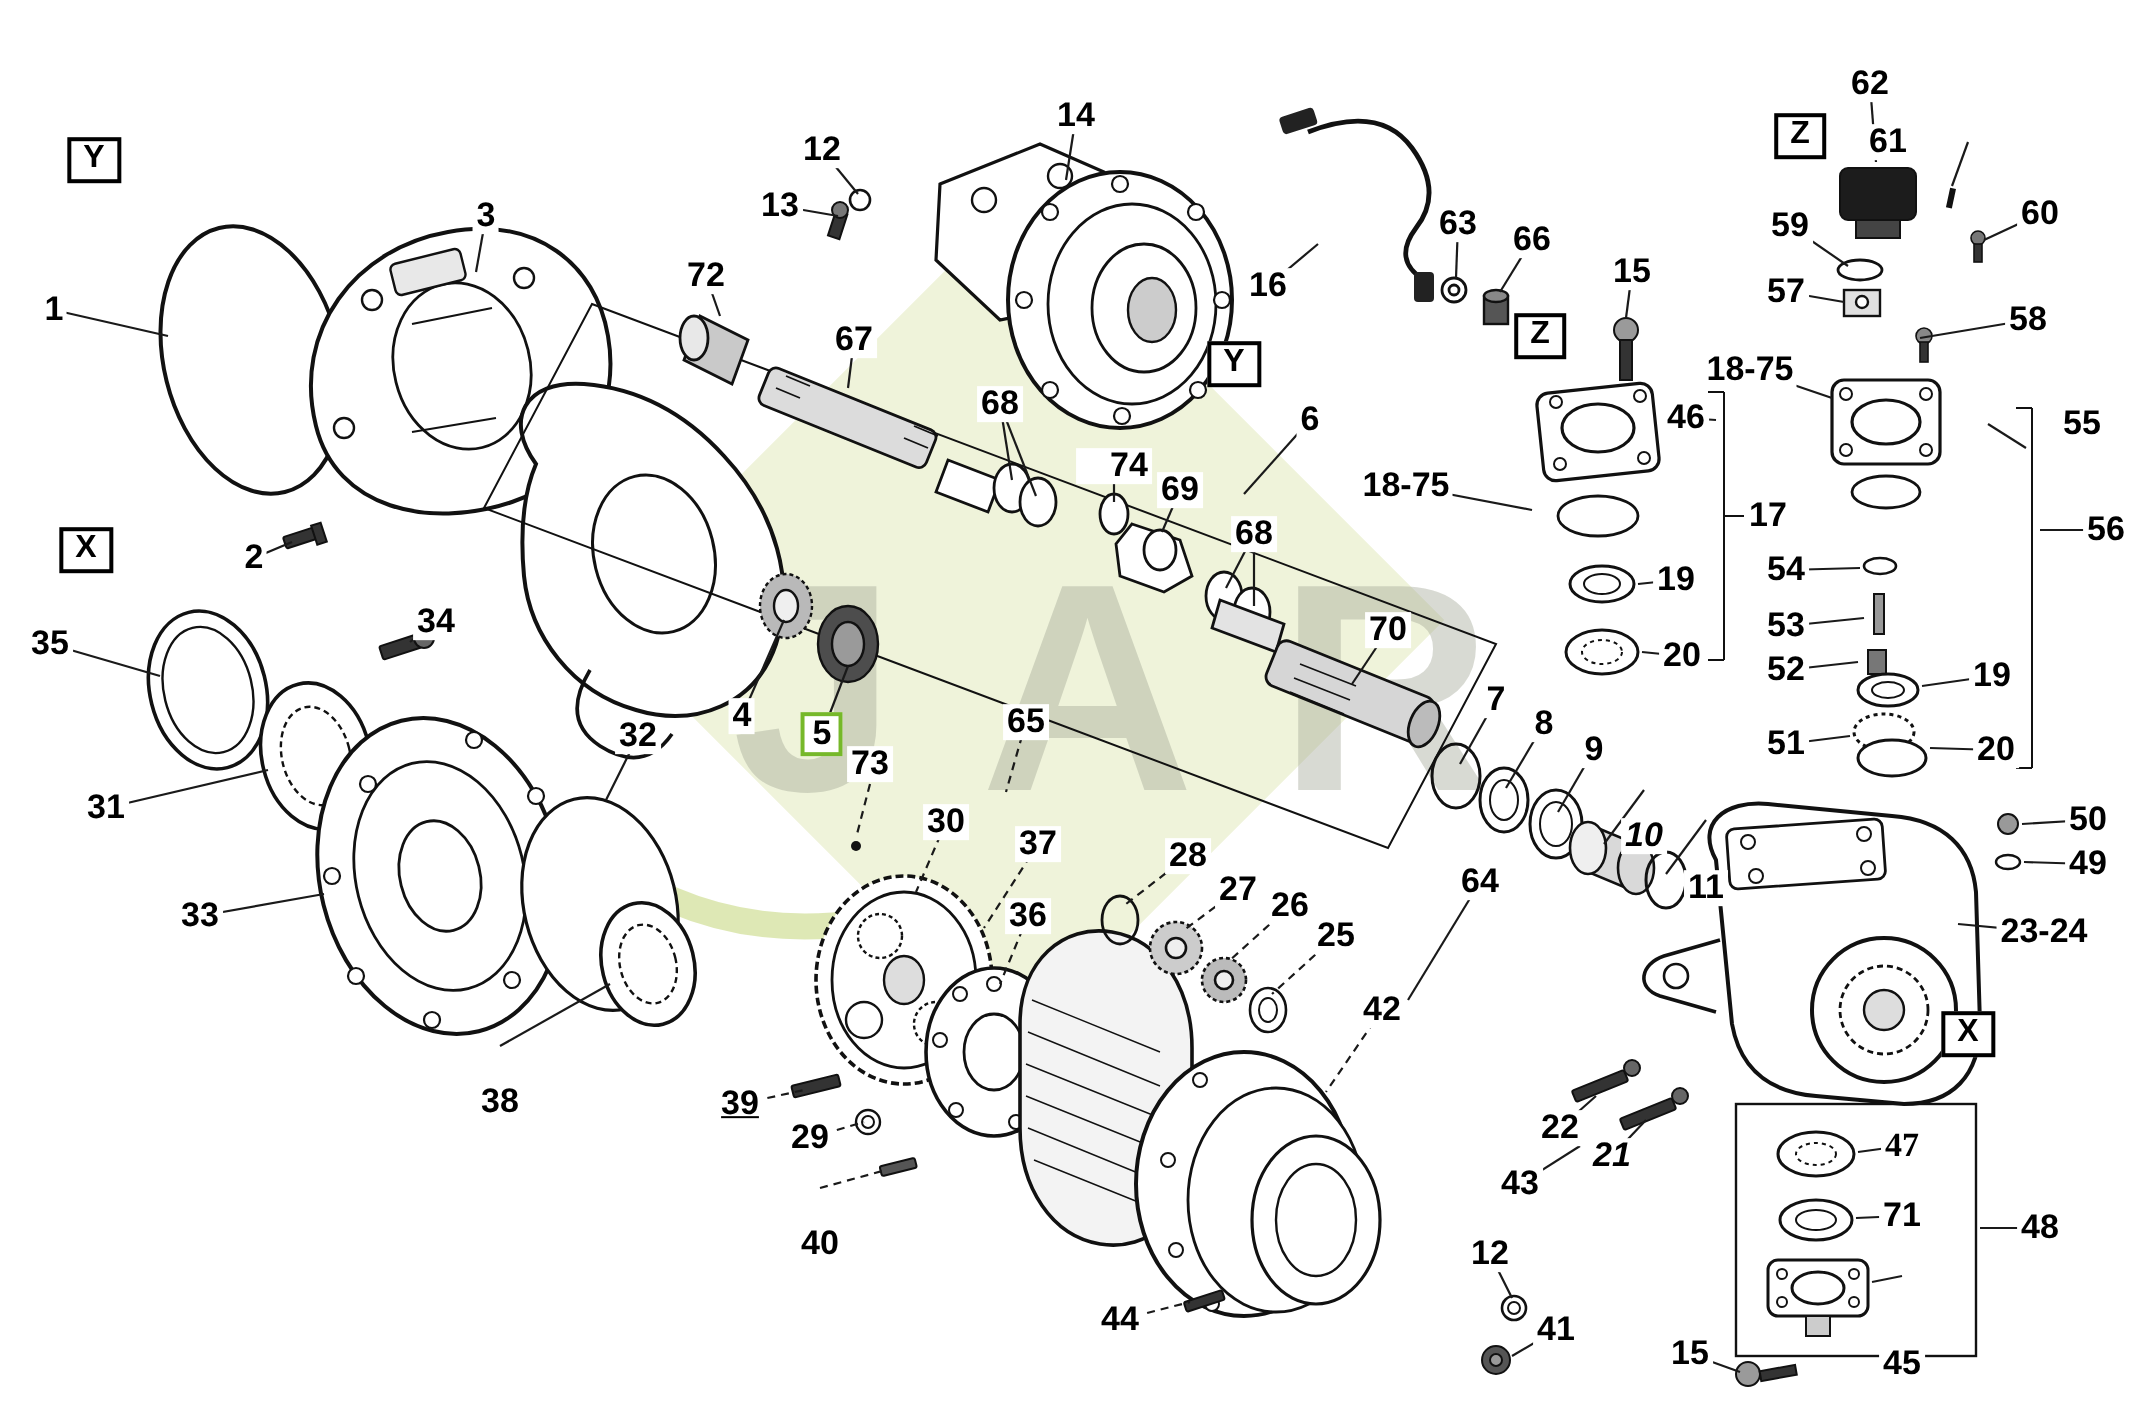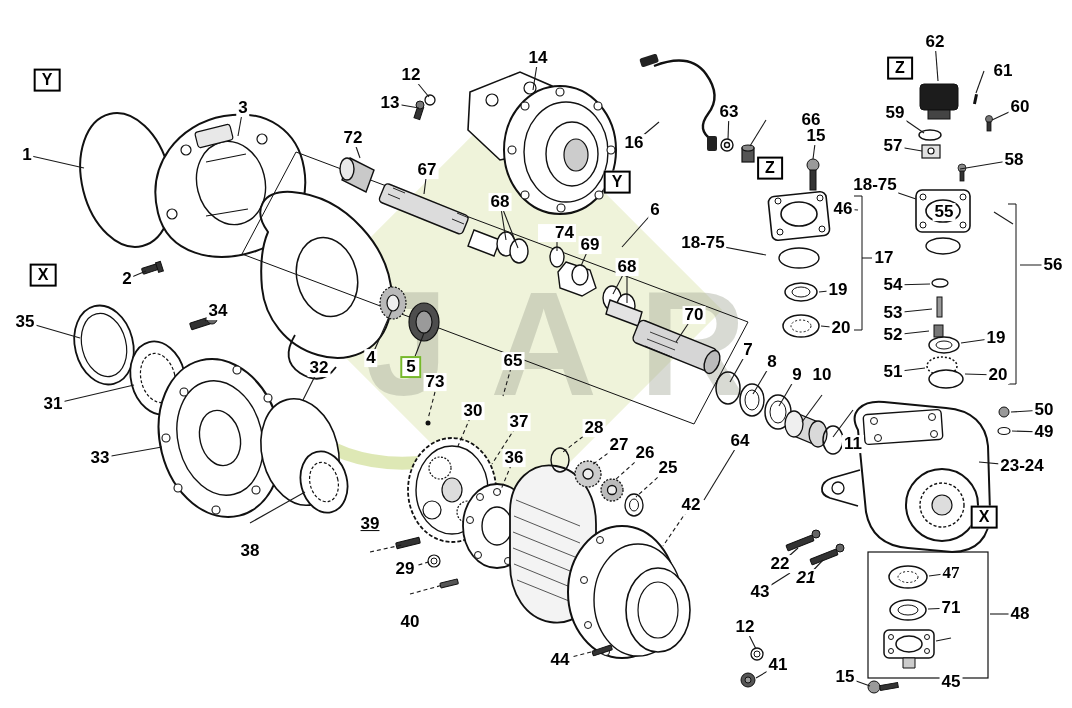--- a/index.html
+++ b/index.html
@@ -521,31 +521,31 @@
       <div class="callout plain" style="left: 353px; top: 138px;">72</div>
       <div class="callout plain" style="left: 427px; top: 170px;">67</div>
       <div class="callout plain" style="left: 500px; top: 202px;">68</div>
       <div class="callout plain" style="left: 557px; top: 233px; padding-left: 17px;">74</div>
       <div class="callout plain" style="left: 590px; top: 245px;">69</div>
       <div class="callout plain" style="left: 627px; top: 267px;">68</div>
       <div class="callout plain" style="left: 655px; top: 210px;">6</div>
       <div class="callout boxed" style="left: 617px; top: 182px;">Y</div>
       <div class="callout plain" style="left: 634px; top: 143px;">16</div>
       <div class="callout plain" style="left: 729px; top: 112px;">63</div>
-      <div class="callout plain" style="left: 811px; top: 120px;">66</div>
+      <div class="callout plain" style="left: 766px; top: 120px;">66</div>
       <div class="callout boxed" style="left: 770px; top: 168px;">Z</div>
       <div class="callout plain" style="left: 816px; top: 136px;">15</div>
       <div class="callout plain" style="left: 935px; top: 42px;">62</div>
-      <div class="callout plain" style="left: 1003px; top: 71px;">61</div>
+      <div class="callout plain" style="left: 944px; top: 71px;">61</div>
       <div class="callout plain" style="left: 1020px; top: 107px;">60</div>
       <div class="callout plain" style="left: 895px; top: 113px;">59</div>
       <div class="callout plain" style="left: 893px; top: 146px;">57</div>
       <div class="callout plain" style="left: 1014px; top: 160px;">58</div>
       <div class="callout plain" style="left: 875px; top: 185px;">18-75</div>
-      <div class="callout plain" style="left: 944px; top: 212px;">55</div>
+      <div class="callout plain" style="left: 1041px; top: 212px;">55</div>
       <div class="callout plain" style="left: 843px; top: 209px;">46</div>
       <div class="callout plain" style="left: 884px; top: 258px;">17</div>
       <div class="callout plain" style="left: 1053px; top: 265px;">56</div>
       <div class="callout plain" style="left: 703px; top: 243px;">18-75</div>
       <div class="callout plain" style="left: 838px; top: 290px;">19</div>
       <div class="callout plain" style="left: 893px; top: 285px;">54</div>
       <div class="callout plain" style="left: 893px; top: 313px;">53</div>
       <div class="callout plain" style="left: 893px; top: 335px;">52</div>
       <div class="callout plain" style="left: 841px; top: 328px;">20</div>
       <div class="callout plain" style="left: 996px; top: 338px;">19</div>
@@ -563,25 +563,25 @@
       <div class="callout plain" style="left: 519px; top: 422px;">37</div>
       <div class="callout plain" style="left: 514px; top: 458px;">36</div>
       <div class="callout plain" style="left: 594px; top: 428px;">28</div>
       <div class="callout plain" style="left: 619px; top: 445px;">27</div>
       <div class="callout plain" style="left: 645px; top: 453px;">26</div>
       <div class="callout plain" style="left: 668px; top: 468px;">25</div>
       <div class="callout plain" style="left: 694px; top: 315px;">70</div>
       <div class="callout plain" style="left: 748px; top: 350px;">7</div>
       <div class="callout plain" style="left: 772px; top: 362px;">8</div>
       <div class="callout plain" style="left: 797px; top: 375px;">9</div>
-      <div class="callout plain" style="left: 822px; top: 375px;">10</div>
+      <div class="callout plain" style="left: 822px; top: 418px; font-style: italic;">10</div>
       <div class="callout plain" style="left: 853px; top: 410px; margin-top: 34px;">11</div>
       <div class="callout plain" style="left: 740px; top: 441px;">64</div>
       <div class="callout plain" style="left: 691px; top: 505px;">42</div>
-      <div class="callout plain" style="left: 370px; top: 524px; text-decoration: underline;">39</div>
+      <div class="callout plain" style="left: 370px; top: 552px; text-decoration: underline;">39</div>
       <div class="callout plain" style="left: 405px; top: 569px;">29</div>
       <div class="callout plain" style="left: 410px; top: 594px; margin-top: 28px;">40</div>
       <div class="callout plain" style="left: 560px; top: 660px;">44</div>
       <div class="callout plain" style="left: 780px; top: 564px;">22</div>
       <div class="callout plain" style="left: 806px; top: 578px; font-style: italic;">21</div>
       <div class="callout plain" style="left: 760px; top: 592px;">43</div>
       <div class="callout plain" style="left: 745px; top: 627px;">12</div>
       <div class="callout plain" style="left: 778px; top: 665px;">41</div>
       <div class="callout plain" style="left: 845px; top: 677px;">15</div>
       <div class="callout plain" style="left: 951px; top: 573px; font-family: Liberation Serif, serif;">47</div>

